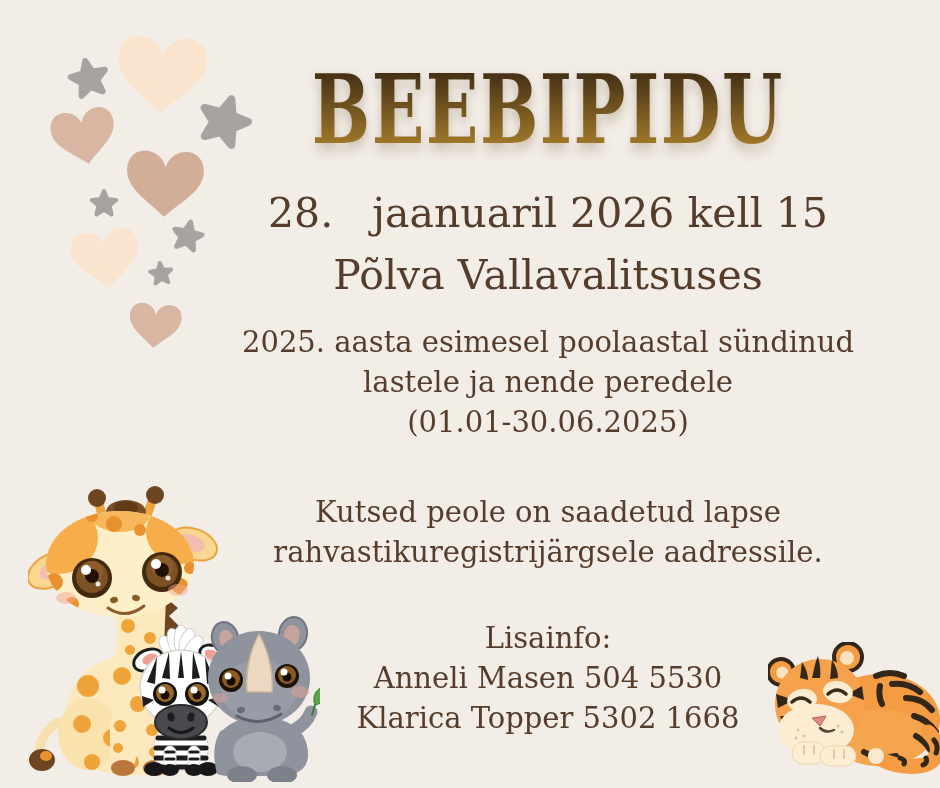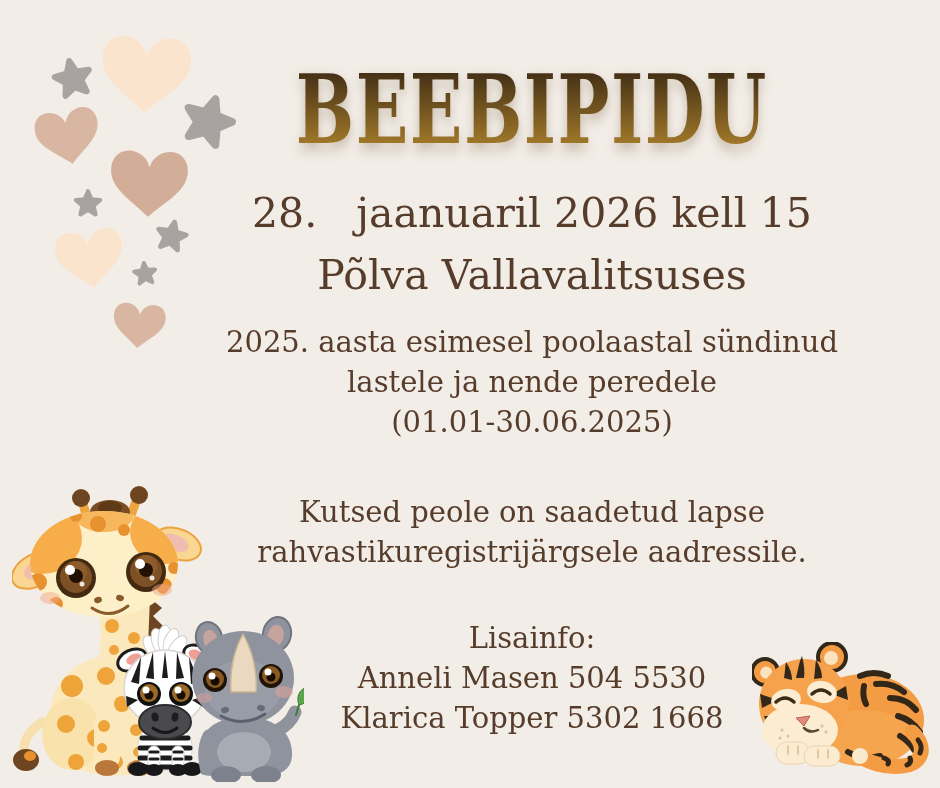--- a/index.html
+++ b/index.html
@@ -2,21 +2,21 @@
 <html style="--background: #f2ede7; --body-text: #563c2b; --title-gradient-top: #402d15; --title-gradient-bottom: #a87e2b; --heart-light: #fbe4ce; --heart-tan: #d8b6a2; --heart-dark-tan: #d2ae99; --star-gray: #a8a2a0; --giraffe-orange: #f6ad4a; --tiger-orange: #f49c43; --rhino-gray: #8f939d; --leaf-green: #57a64a;"><head>
 <meta charset="utf-8">
 <style>
   html,body{margin:0;padding:0;}
   body{
     width:940px;height:788px;position:relative;overflow:hidden;
     background:var(--background,#f2ede7);
     font-family:"DejaVu Serif","Liberation Serif",serif;
     color:var(--body-text,#563c2b);
   }
-  .poster{position:absolute;inset:0;}
+  .poster{position:absolute;inset:0;margin-left:16px;}
   
   .deco{position:absolute;pointer-events:none;}
   .deco svg{display:block;width:100%;height:100%;overflow:visible;}
   .heart-light{color:var(--heart-light,#fbe4ce);}
   .heart-tan{color:var(--heart-tan,#d8b6a2);}
   .heart-darktan{color:var(--heart-dark-tan,#d2ae99);}
   .star-gray{color:var(--star-gray,#a8a2a0);}
   
   .tblock{position:absolute;left:114px;width:836px;text-align:center;}
   .title-block{top:62px;}

